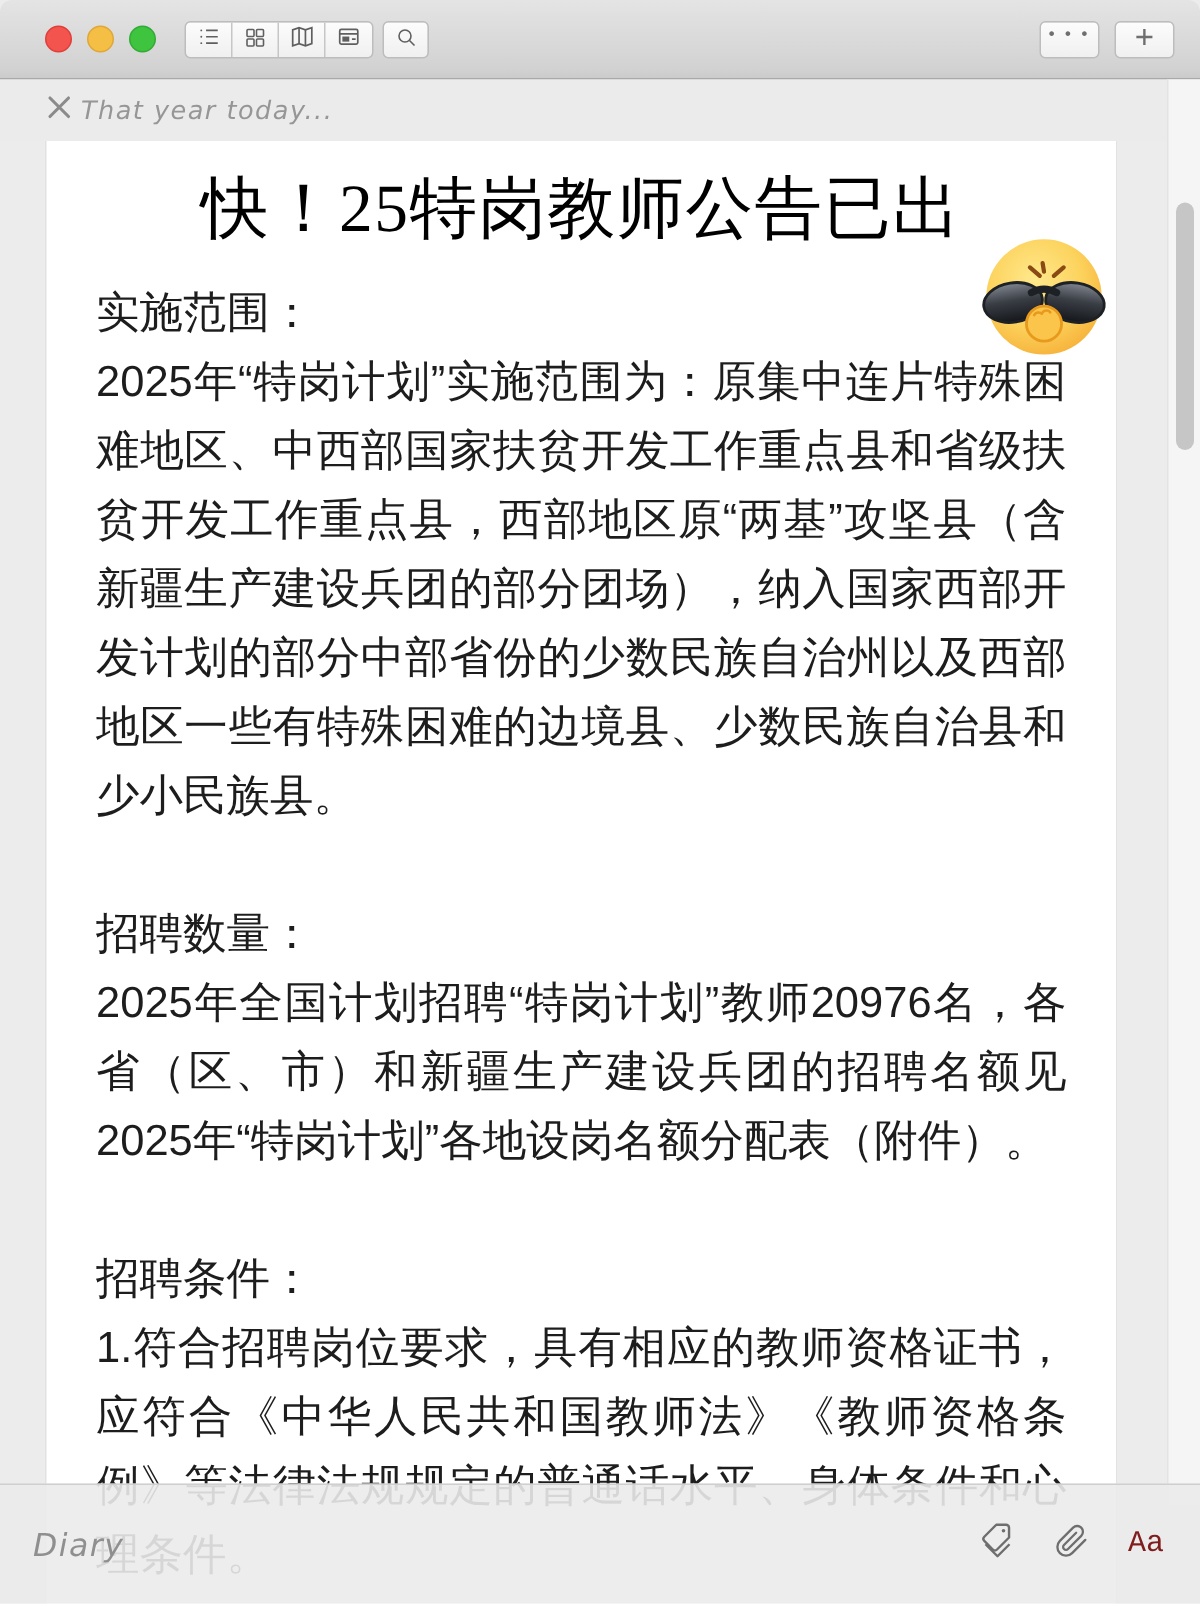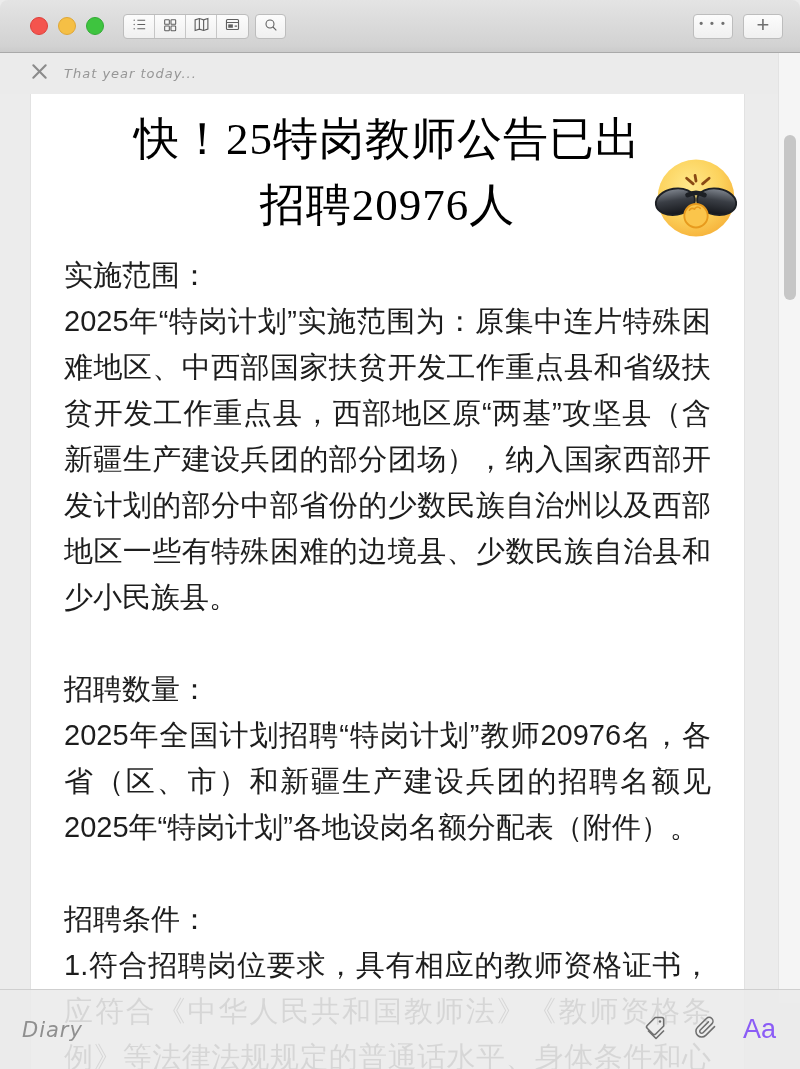--- a/index.html
+++ b/index.html
@@ -32,21 +32,21 @@
   .search-btn { width:31px; margin-left:6px; }
   .right-group { margin-left:auto; display:flex; gap:10px; }
   .more-btn { width:40px; color:#6f6f6f; font-size:11px; letter-spacing:2px; font-weight:bold; padding-bottom:6px;}
   .add-btn { width:40px; color:#6f6f6f; font-size:22px; font-weight:300; padding-bottom:3px;}
   .tico { stroke:#5f5f5f; fill:none; stroke-width:1.6; }
 
   
   .note-header { height:41px; display:flex; align-items:center; padding:0 0 0 28px; background:#ebebeb; }
   .close-x { width:22px; height:22px; display:flex; align-items:center; justify-content:center; cursor:pointer; }
   .hw { font-family:"DejaVu Sans","Liberation Sans",sans-serif; font-style:italic; }
-  .note-title { margin-left:14px; font-size:13px; color:#969696; letter-spacing:1px; }
+  .note-title { margin-left:4px; font-size:17px; color:#969696; letter-spacing:1px; }
 
   
   .card {
     position:absolute; left:30px; top:94px; width:715px; height:1000px;
     background:#ffffff; border:1px solid #e2e2e2; border-top:none; z-index:1;
     padding:12px 33px 0 33px;
   }
   .headline { text-align:center; font-family:"Liberation Serif","DejaVu Serif",serif;
     font-weight:400; font-size:45px; line-height:66px; color:#000; letter-spacing:1px; }
   .emoji-sticker { position:absolute; left:620px; top:58px; width:90px; height:90px; }
@@ -60,21 +60,21 @@
   .scroll-thumb { position:absolute; left:5px; top:82px; width:12px; height:165px;
     background:#c6c6c6; border-radius:6px; cursor:pointer; }
 
   
   .footer { position:absolute; left:0; bottom:0; width:100%; height:80px;
     background:rgba(235,235,235,0.90); border-top:1px solid #cfcfcf; z-index:3;
     display:flex; align-items:center; padding:0 24px 0 22px; }
   .notebook { font-size:21px; color:#8f8f8f; letter-spacing:1px; cursor:pointer; }
   .footer-icons { margin-left:auto; display:flex; align-items:center; gap:26px; }
   .fico { stroke:#6e6e6e; fill:none; stroke-width:1.6; cursor:pointer; }
-  .aa { font-size:27px; color:#8b5cf6; cursor:pointer; font-family:Liberation Sans, sans-serif; }
+  .aa { font-size:20px; color:#7f1d1d; cursor:pointer; font-family:Liberation Mono, monospace; }
 </style>
 </head>
 <body>
 
 <div class="window">
 
   <div class="toolbar">
     <div class="lights">
       <div class="light red"></div>
       <div class="light yellow"></div>
@@ -148,21 +148,20 @@
     <div class="hw note-title">That year today...</div>
   </div>
 
   <div class="scroll-track">
     <div class="scroll-thumb"></div>
   </div>
 
   <div class="card">
     <div class="headline">
       <div>快！25特岗教师公告已出</div>
-      <div>招聘20976人</div>
     </div>
 
     <div class="emoji-sticker">
       <svg width="90" height="90" viewBox="0 0 96 96">
         <defs>
           <radialGradient id="faceG" cx="42%" cy="35%" r="75%">
             <stop offset="0%" stop-color="#ffe98c"></stop>
             <stop offset="55%" stop-color="#fcd25c"></stop>
             <stop offset="100%" stop-color="#f5ab33"></stop>
           </radialGradient>

